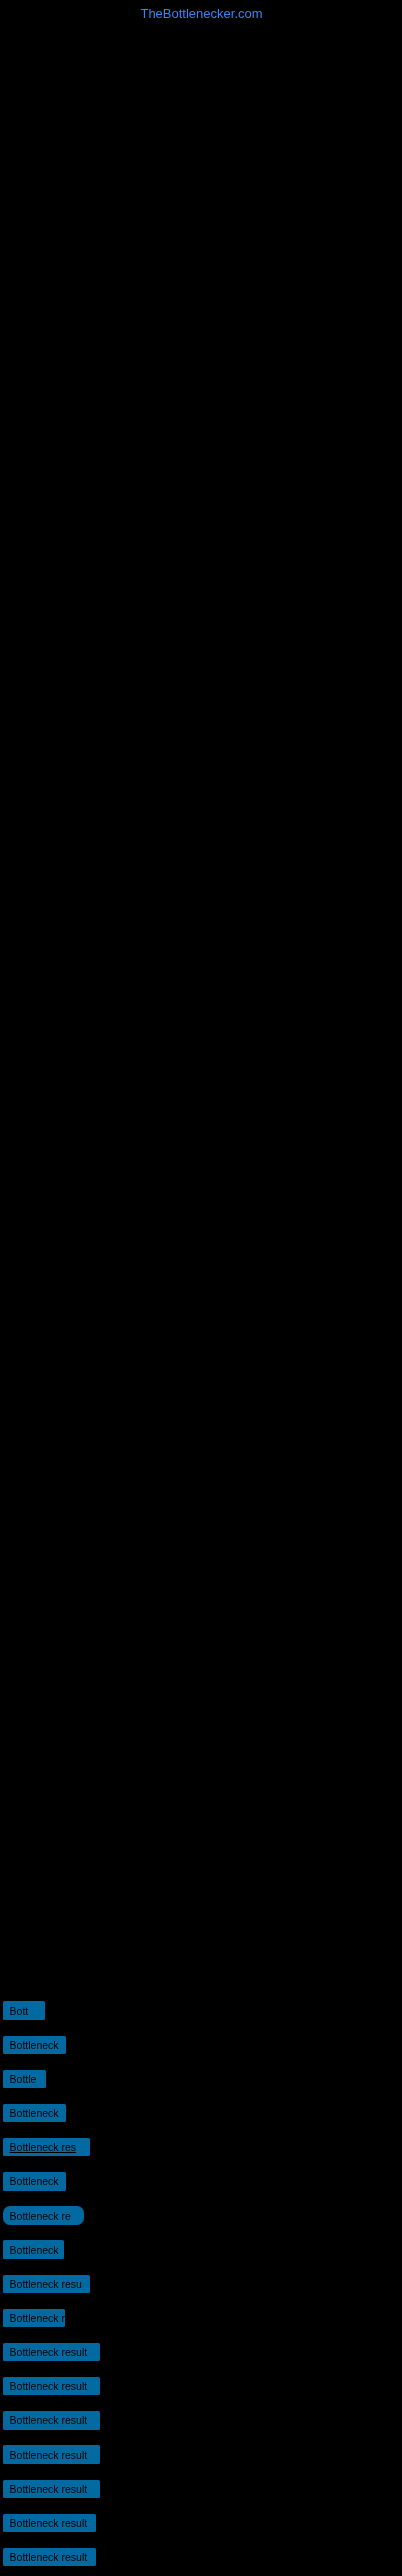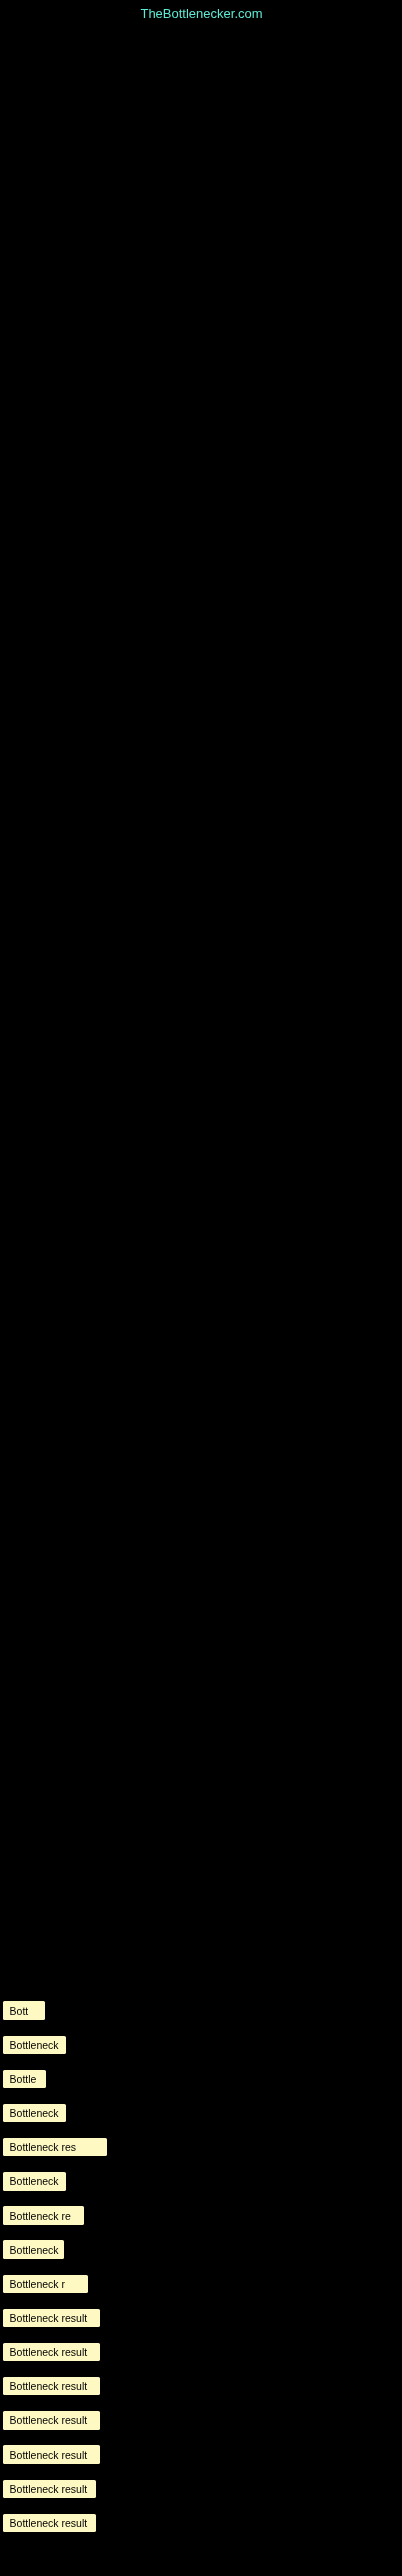--- a/index.html
+++ b/index.html
@@ -10,21 +10,21 @@
 
     body {
       width: 403px;
       min-height: 2576px;
       background-color: #000000;
       font-family: Arial, sans-serif;
       position: relative;
     }
 
     .site-title {
-      color: #5eead4;
+      color: #3b82f6;
       font-size: 13px;
       text-align: center;
       padding-top: 6.4px;
       padding-bottom: 3.2px;
     }
 
     .chart-area {
       width: 100%;
       height: 1964px;
       background-color: #000000;
@@ -35,39 +35,39 @@
       padding: 8px 0;
     }
 
     .bottleneck-item {
       margin: 0 0 3.2px 0;
       padding: 4.8px 0 4.8px 3.2px;
     }
 
     .bottleneck-label {
       display: inline-block;
-      background-color: #fef9c3;
+      background-color: #0369a1;
       color: #000;
       font-size: 10.5px;
       font-weight: normal;
       padding: 3.2px 6.4px;
       border-radius: 1.6px;
       white-space: nowrap;
     }
 
     .row-1 .bottleneck-label { width: 42px; overflow: hidden; }
     .row-2 .bottleneck-label { width: 63px; overflow: hidden; }
     .row-3 .bottleneck-label { width: 43px; overflow: hidden; }
     .row-4 .bottleneck-label { width: 63px; overflow: hidden; }
-    .row-5 .bottleneck-label { width: 104px; overflow: hidden; }
+    .row-5 .bottleneck-label { width: 87px; overflow: hidden; text-decoration: underline; }
     .row-6 .bottleneck-label { width: 63px; overflow: hidden; }
-    .row-7 .bottleneck-label { width: 81px; overflow: hidden; }
+    .row-7 .bottleneck-label { width: 81px; overflow: hidden; border-radius: 7px; }
     .row-8 .bottleneck-label { width: 61px; overflow: hidden; }
     .row-9 .bottleneck-label { width: 87px; overflow: hidden; }
-    .row-10 .bottleneck-label { width: 85px; overflow: hidden; }
+    .row-10 .bottleneck-label { width: 62px; overflow: hidden; }
     .row-11 .bottleneck-label { width: 97px; overflow: hidden; }
     .row-12 .bottleneck-label { width: 97px; overflow: hidden; }
     .row-13 .bottleneck-label { width: 97px; overflow: hidden; }
     .row-14 .bottleneck-label { width: 97px; overflow: hidden; }
     .row-15 .bottleneck-label { width: 97px; overflow: hidden; }
     .row-16 .bottleneck-label { width: 93px; overflow: hidden; }
     .row-17 .bottleneck-label { width: 93px; overflow: hidden; }
   </style>
 </head>
 <body>
@@ -78,20 +78,21 @@
 
 <div class="bottleneck-results-container" id="results-container">
 <div class="bottleneck-item row-1"><span class="bottleneck-label">Bott</span></div>
     <div class="bottleneck-item row-2"><span class="bottleneck-label">Bottleneck</span></div>
     <div class="bottleneck-item row-3"><span class="bottleneck-label">Bottle</span></div>
     <div class="bottleneck-item row-4"><span class="bottleneck-label">Bottleneck</span></div>
     <div class="bottleneck-item row-5"><span class="bottleneck-label">Bottleneck res</span></div>
     <div class="bottleneck-item row-6"><span class="bottleneck-label">Bottleneck</span></div>
     <div class="bottleneck-item row-7"><span class="bottleneck-label">Bottleneck re</span></div>
     <div class="bottleneck-item row-8"><span class="bottleneck-label">Bottleneck</span></div>
+    <div class="bottleneck-item row-9"><span class="bottleneck-label">Bottleneck resu</span></div>
     <div class="bottleneck-item row-10"><span class="bottleneck-label">Bottleneck r</span></div>
     <div class="bottleneck-item row-11"><span class="bottleneck-label">Bottleneck result</span></div>
     <div class="bottleneck-item row-12"><span class="bottleneck-label">Bottleneck result</span></div>
     <div class="bottleneck-item row-13"><span class="bottleneck-label">Bottleneck result</span></div>
     <div class="bottleneck-item row-14"><span class="bottleneck-label">Bottleneck result</span></div>
     <div class="bottleneck-item row-15"><span class="bottleneck-label">Bottleneck result</span></div>
     <div class="bottleneck-item row-16"><span class="bottleneck-label">Bottleneck result</span></div>
     <div class="bottleneck-item row-17"><span class="bottleneck-label">Bottleneck result</span></div>
   </div>
 

